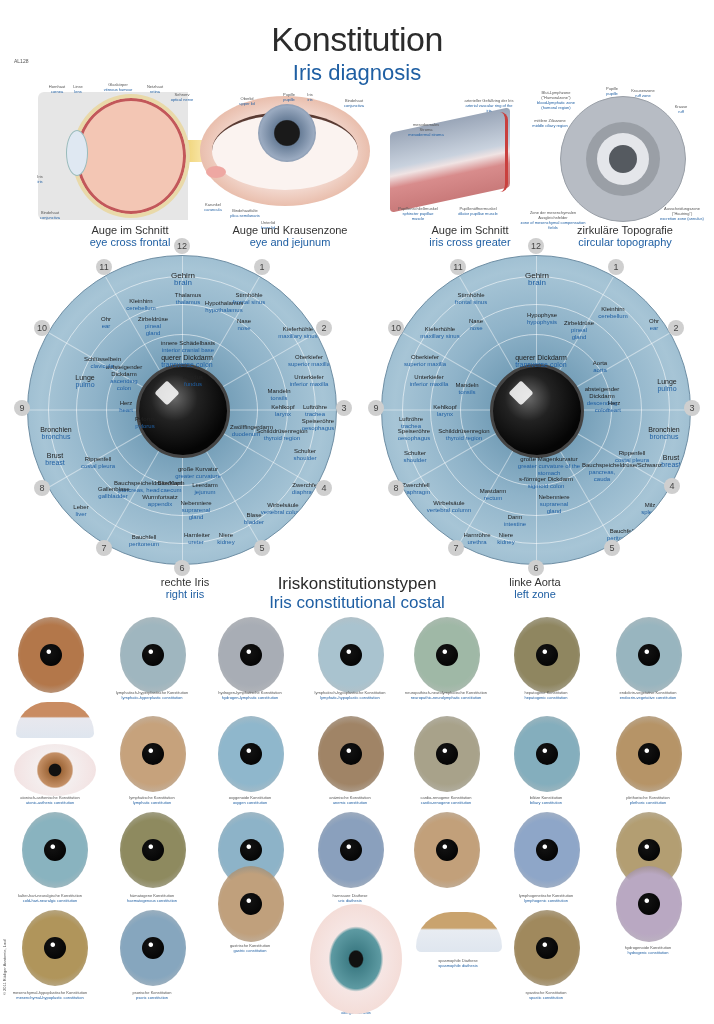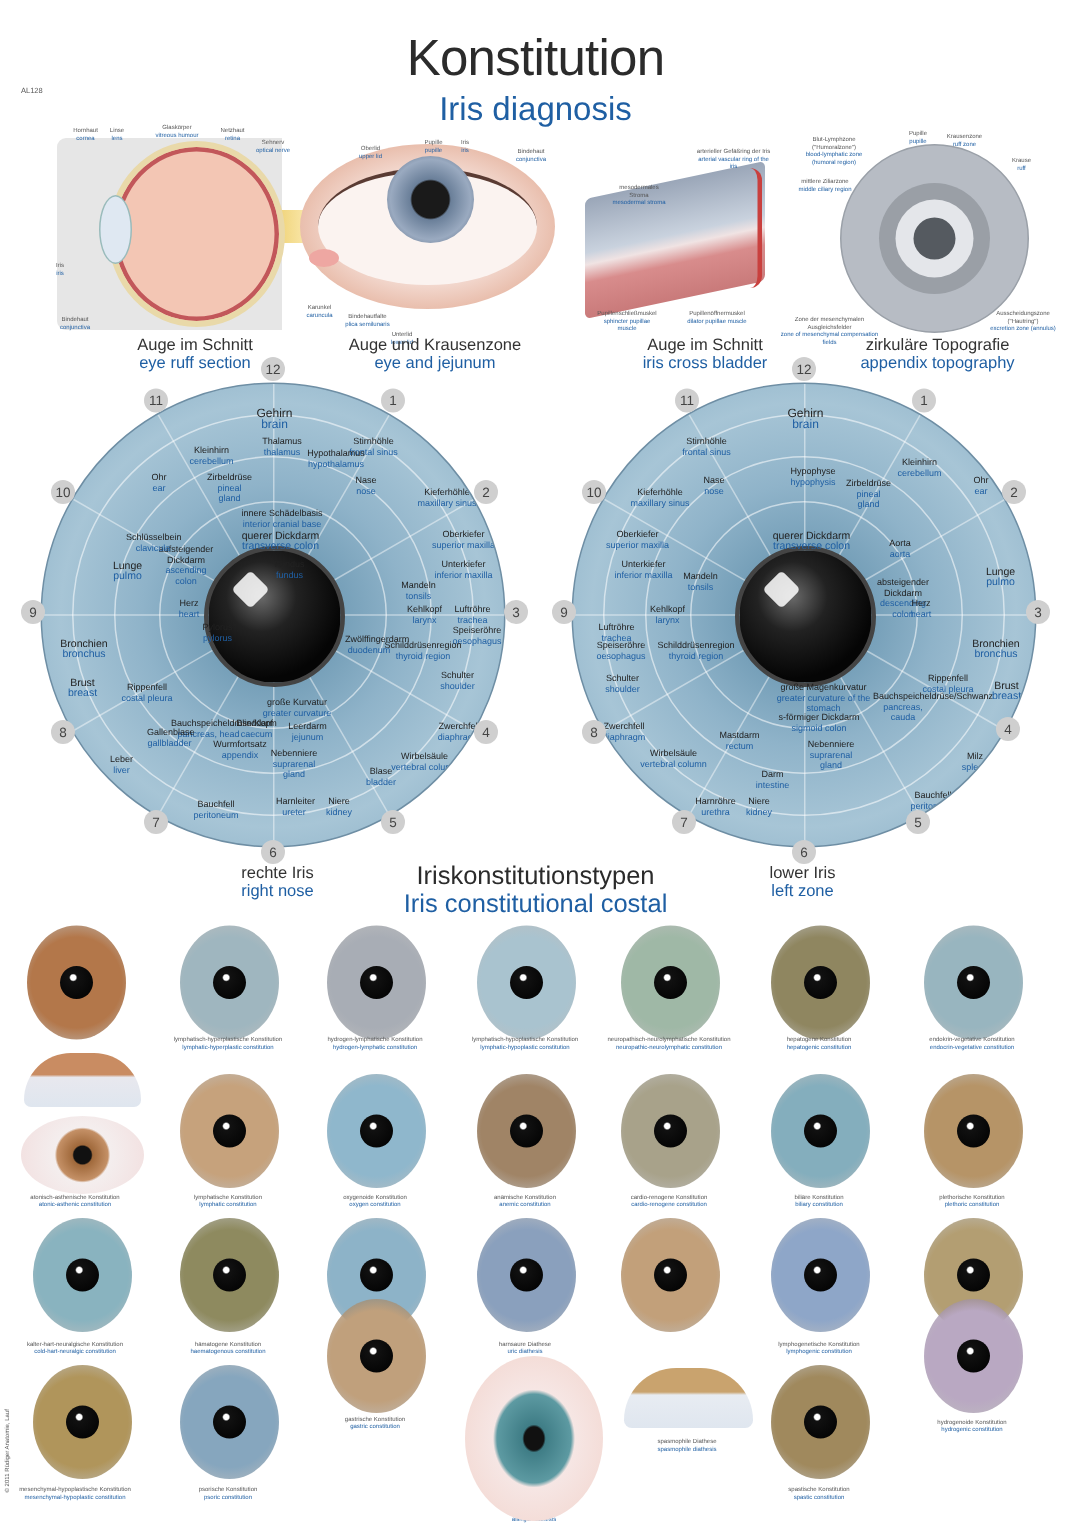--- a/index.html
+++ b/index.html
@@ -62,21 +62,21 @@
   <div class="abs xs-lens"></div>
   <div class="abs tiny" style="left:42px;top:84px;width:30px"><span>Hornhaut</span><br><span class="en">cornea</span></div>
   <div class="abs tiny" style="left:66px;top:84px;width:24px"><span>Linse</span><br><span class="en">lens</span></div>
   <div class="abs tiny" style="left:98px;top:82px;width:40px"><span>Glaskörper</span><br><span class="en">vitreous humour</span></div>
   <div class="abs tiny" style="left:140px;top:84px;width:30px"><span>Netzhaut</span><br><span class="en">retina</span></div>
   <div class="abs tiny" style="left:162px;top:92px;width:40px"><span>Sehnerv</span><br><span class="en">optical nerve</span></div>
   <div class="abs tiny" style="left:30px;top:174px;width:20px"><span>Iris</span><br><span class="en">iris</span></div>
   <div class="abs tiny" style="left:30px;top:210px;width:40px"><span>Bindehaut</span><br><span class="en">conjunctiva</span></div>
   <div class="abs cap" style="left:60px;top:224px;width:140px">
     <span class="de">Auge im Schnitt</span>
-    <span class="en">eye ruff section</span>
+    <span class="en">eye cross frontal</span>
   </div>
 </div>
 
 <div>
   <div class="abs lid"></div>
   <div class="abs lid-white"></div>
   <div class="abs lid-iris"></div>
   <div class="abs lid-caruncle"></div>
   <div class="abs tiny" style="left:234px;top:96px;width:26px"><span>Oberlid</span><br><span class="en">upper lid</span></div>
   <div class="abs tiny" style="left:278px;top:92px;width:22px"><span>Pupille</span><br><span class="en">pupille</span></div>
@@ -93,39 +93,39 @@
 
 <div>
   <div class="abs ics"></div>
   <div class="abs ics-vessel"></div>
   <div class="abs tiny" style="left:464px;top:98px;width:50px"><span>arterieller Gefäßring der Iris</span><br><span class="en">arterial vascular ring of the iris</span></div>
   <div class="abs tiny" style="left:406px;top:122px;width:40px"><span>mesodermales Stroma</span><br><span class="en">mesodermal stroma</span></div>
   <div class="abs tiny" style="left:396px;top:206px;width:44px"><span>Pupillenschließmuskel</span><br><span class="en">sphincter pupillae muscle</span></div>
   <div class="abs tiny" style="left:456px;top:206px;width:44px"><span>Pupillenöffnermuskel</span><br><span class="en">dilator pupillae muscle</span></div>
   <div class="abs cap" style="left:410px;top:224px;width:120px">
     <span class="de">Auge im Schnitt</span>
-    <span class="en">iris cross bladder</span>
+    <span class="en">iris cross greater</span>
   </div>
 </div>
 
 <div>
   <div class="abs topo"></div>
   <div class="abs topo-ring"></div>
   <div class="abs topo-inner"></div>
   <div class="abs topo-pupil"></div>
   <div class="abs tiny" style="left:600px;top:86px;width:24px"><span>Pupille</span><br><span class="en">pupille</span></div>
   <div class="abs tiny" style="left:628px;top:88px;width:30px"><span>Krausenzone</span><br><span class="en">ruff zone</span></div>
   <div class="abs tiny" style="left:670px;top:104px;width:22px"><span>Krause</span><br><span class="en">ruff</span></div>
   <div class="abs tiny" style="left:534px;top:90px;width:44px"><span>Blut-Lymphzone ("Humoralzone")</span><br><span class="en">blood-lymphatic zone (humoral region)</span></div>
   <div class="abs tiny" style="left:530px;top:118px;width:40px"><span>mittlere Ziliarzone</span><br><span class="en">middle ciliary region</span></div>
   <div class="abs tiny" style="left:518px;top:210px;width:70px"><span>Zone der mesenchymalen Ausgleichsfelder</span><br><span class="en">zone of mesenchymal compensation fields</span></div>
   <div class="abs tiny" style="left:660px;top:206px;width:44px"><span>Ausscheidungszone ("Hautring")</span><br><span class="en">excretion zone (annulus)</span></div>
   <div class="abs cap" style="left:560px;top:224px;width:130px">
     <span class="de">zirkuläre Topografie</span>
-    <span class="en">appendix topography</span>
+    <span class="en">circular topography</span>
   </div>
 </div>
 
 <div>
   <div class="abs chart" style="left:27px;top:255px">
     <div class="ring" style="left:20px;top:20px;width:268px;height:268px"></div>
     <div class="ring" style="left:48px;top:48px;width:212px;height:212px"></div>
     <div class="ring" style="left:78px;top:78px;width:152px;height:152px"></div>
     <div class="spoke" style="transform:rotate(0deg)"></div>
     <div class="spoke" style="transform:rotate(30deg)"></div>
@@ -192,21 +192,21 @@
   <div class="abs clock" style="left:316px;top:480px">4</div>
   <div class="abs clock" style="left:254px;top:540px">5</div>
   <div class="abs clock" style="left:174px;top:560px">6</div>
   <div class="abs clock" style="left:96px;top:540px">7</div>
   <div class="abs clock" style="left:34px;top:480px">8</div>
   <div class="abs clock" style="left:14px;top:400px">9</div>
   <div class="abs clock" style="left:34px;top:320px">10</div>
   <div class="abs clock" style="left:96px;top:259px">11</div>
   <div class="abs cap" style="left:120px;top:576px;width:130px">
     <span class="de">rechte Iris</span>
-    <span class="en">right nose</span>
+    <span class="en">right iris</span>
   </div>
 </div>
 
 <div>
   <div class="abs chart" style="left:381px;top:255px">
     <div class="ring" style="left:20px;top:20px;width:268px;height:268px"></div>
     <div class="ring" style="left:48px;top:48px;width:212px;height:212px"></div>
     <div class="ring" style="left:78px;top:78px;width:152px;height:152px"></div>
     <div class="spoke" style="transform:rotate(0deg)"></div>
     <div class="spoke" style="transform:rotate(30deg)"></div>
@@ -265,21 +265,21 @@
   <div class="abs clock" style="left:684px;top:400px">3</div>
   <div class="abs clock" style="left:664px;top:478px">4</div>
   <div class="abs clock" style="left:604px;top:540px">5</div>
   <div class="abs clock" style="left:528px;top:560px">6</div>
   <div class="abs clock" style="left:448px;top:540px">7</div>
   <div class="abs clock" style="left:388px;top:480px">8</div>
   <div class="abs clock" style="left:368px;top:400px">9</div>
   <div class="abs clock" style="left:388px;top:320px">10</div>
   <div class="abs clock" style="left:450px;top:259px">11</div>
   <div class="abs cap" style="left:480px;top:576px;width:110px">
-    <span class="de">lower Iris</span>
+    <span class="de">linke Aorta</span>
     <span class="en">left zone</span>
   </div>
 </div>
 
 <div class="abs subttl-de">Iriskonstitutionstypen</div>
 <div class="abs subttl-en">Iris constitutional costal</div>
 
 <div id="types">
     <div class="abs ci" style="left: 18px; top: 617px; background: radial-gradient(circle, rgb(179, 119, 74) 20%, rgb(179, 119, 74) 60%, rgba(0, 0, 0, 0.25) 100%);"></div>
     <div class="abs tiny ci-cap" style="left: 2px; top: 690px;"><span></span><br><span class="en"></span></div>

